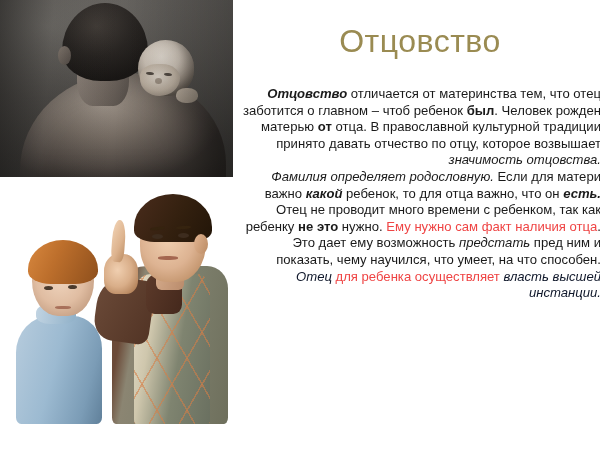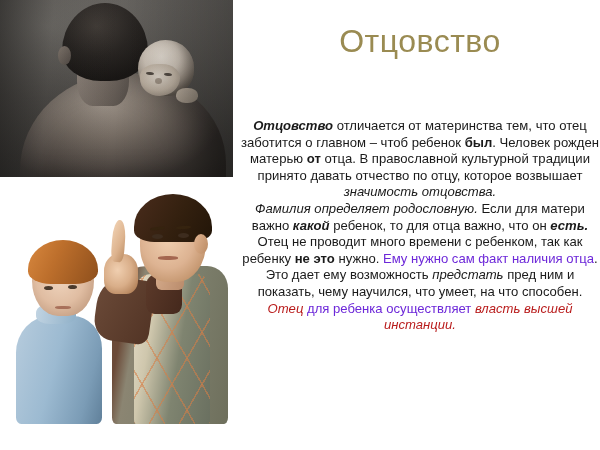--- a/index.html
+++ b/index.html
@@ -347,29 +347,28 @@
 
   
   .body-text {
     position: absolute;
     left: 239px;
     top: 86px;
     width: 362px;
     font-size: 13.1px;
     line-height: 16.6px;
     color: #1a1a1a;
-    text-align: center;
-    margin-top: 32px;
+    text-align: right;
   }
   .body-text p { margin: 0; }
   .b    { font-weight: bold; }
   .i    { font-style: italic; }
   .bi   { font-weight: bold; font-style: italic; }
-  .red  { color: #6d28d9; }
-  .red-i{ color: #b91c1c; font-style: italic; }
+  .red  { color: #ef4444; }
+  .red-i{ color: #0f172a; font-style: italic; }
 </style>
 </head>
 <body>
 
 <div class="slide">
 
   <div class="photo-top">
     <div class="bg"></div>
     <div class="torso"></div>
     <div class="neck"></div>

